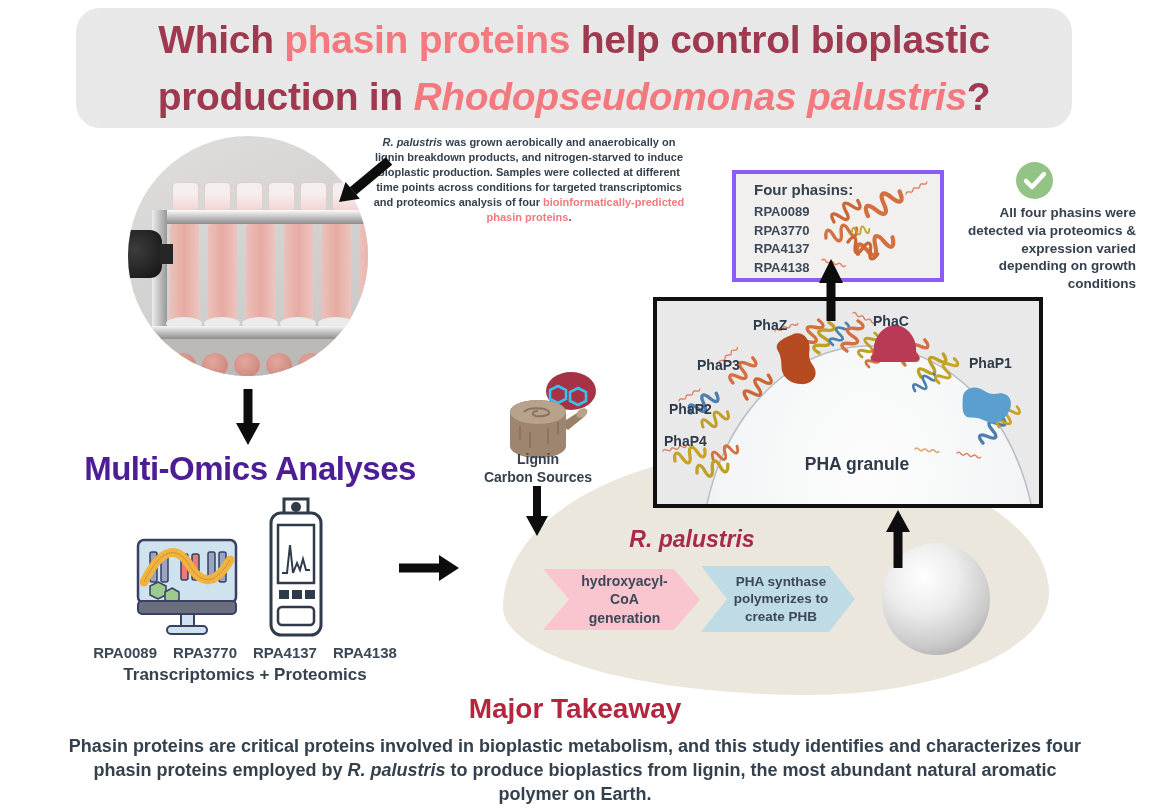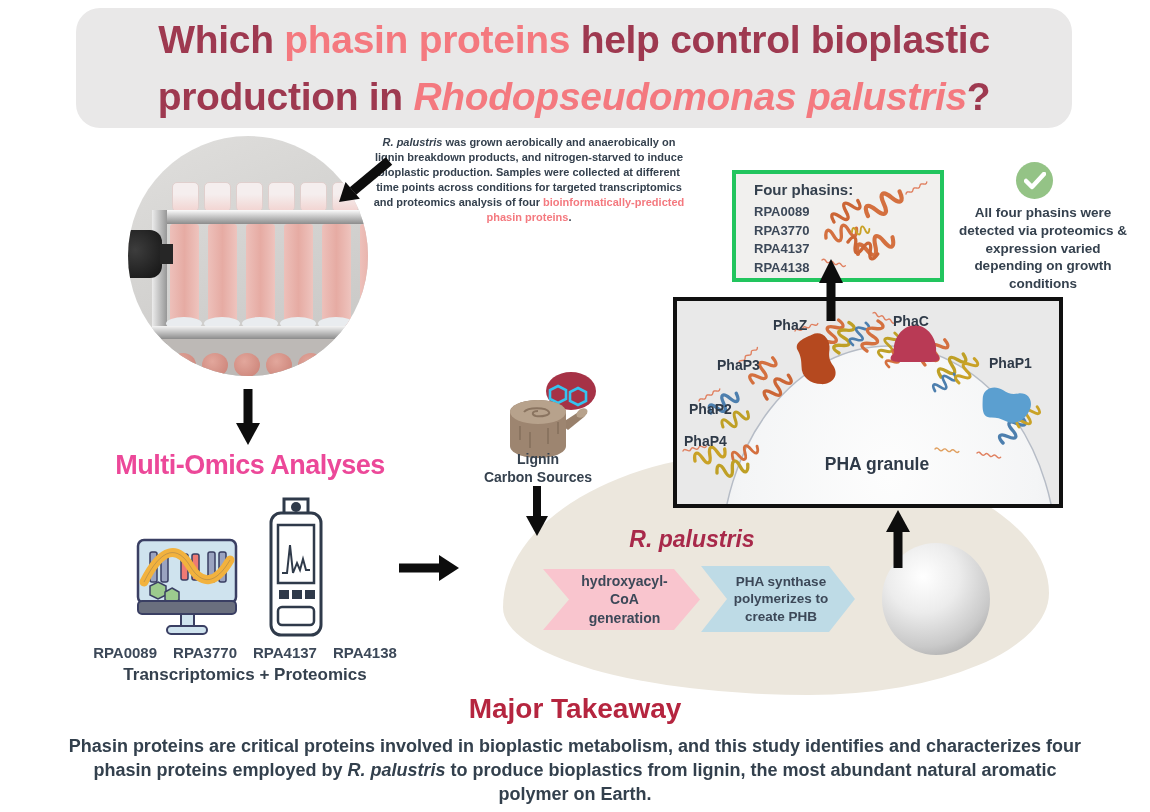--- a/index.html
+++ b/index.html
@@ -50,44 +50,44 @@
   .photo .knob-stem { position:absolute; left:32px; top:108px; width:13px; height:20px;
                  background:#262626; }
 
   
   .intro { left:368px; top:135px; width:322px; text-align:center;
            font-size:11px; font-weight:bold; color:#35414e; line-height:1.36; }
   .italic { font-style:italic; }
 
   
   .fp-box { left:732px; top:170px; width:212px; height:112px; background:#f1f0ee;
-            border:4px solid #22c55e; z-index:4; }
+            border:4px solid #8b5cf6; z-index:4; }
   .fp-title { position:absolute; left:18px; top:7px; font-size:15px; font-weight:bold;
               color:#35414e; }
   .fp-items { position:absolute; left:18px; top:29px; display:flex; flex-direction:column;
               font-size:13px; font-weight:bold; color:#3c4858; line-height:18.5px; }
   .fp-ribbon { position:absolute; right:0; top:2px; }
 
   
   .check-circle { left:1016px; top:162px; width:37px; height:37px; border-radius:50%;
                   background:#94c386; display:flex; align-items:center; justify-content:center; }
-  .check-note { left:950px; top:204px; width:186px; text-align:center;
+  .check-note { left:950px; top:204px; width:186px; text-align:right;
                 font-size:13.5px; font-weight:bold; color:#35414e; line-height:1.32; }
 
   
-  .pha-box { left:673px; top:297px; width:390px; height:211px; background:#e9e9e9;
+  .pha-box { left:653px; top:297px; width:390px; height:211px; background:#e9e9e9;
              border:4px solid #101010; z-index:4; overflow:hidden; }
   .pha-label { position:absolute; font-size:14px; font-weight:bold; color:#2f3a48;
                white-space:nowrap; }
   .pha-caption { position:absolute; left:115px; top:153px; width:170px; text-align:center;
                font-size:17.5px; font-weight:bold; color:#2f3a48; }
 
   
   .mo-heading { left:60px; top:450px; width:380px; text-align:center;
-                font-size:27px; font-weight:bold; color:#ec4899; letter-spacing:-0.5px; }
+                font-size:33px; font-weight:bold; color:#4c1d95; letter-spacing:-0.5px; }
   .genes-row { left:80px; top:644px; width:330px; display:flex; gap:16px;
                justify-content:center; font-size:15px; font-weight:bold; color:#3c4858; }
   .omics-caption { left:80px; top:665px; width:330px; text-align:center;
                font-size:17px; font-weight:bold; color:#35414e; }
 
   
   .lignin-label { left:477px; top:450px; width:122px; text-align:center;
                font-size:14px; font-weight:bold; color:#35414e; line-height:1.3; }
 
   

